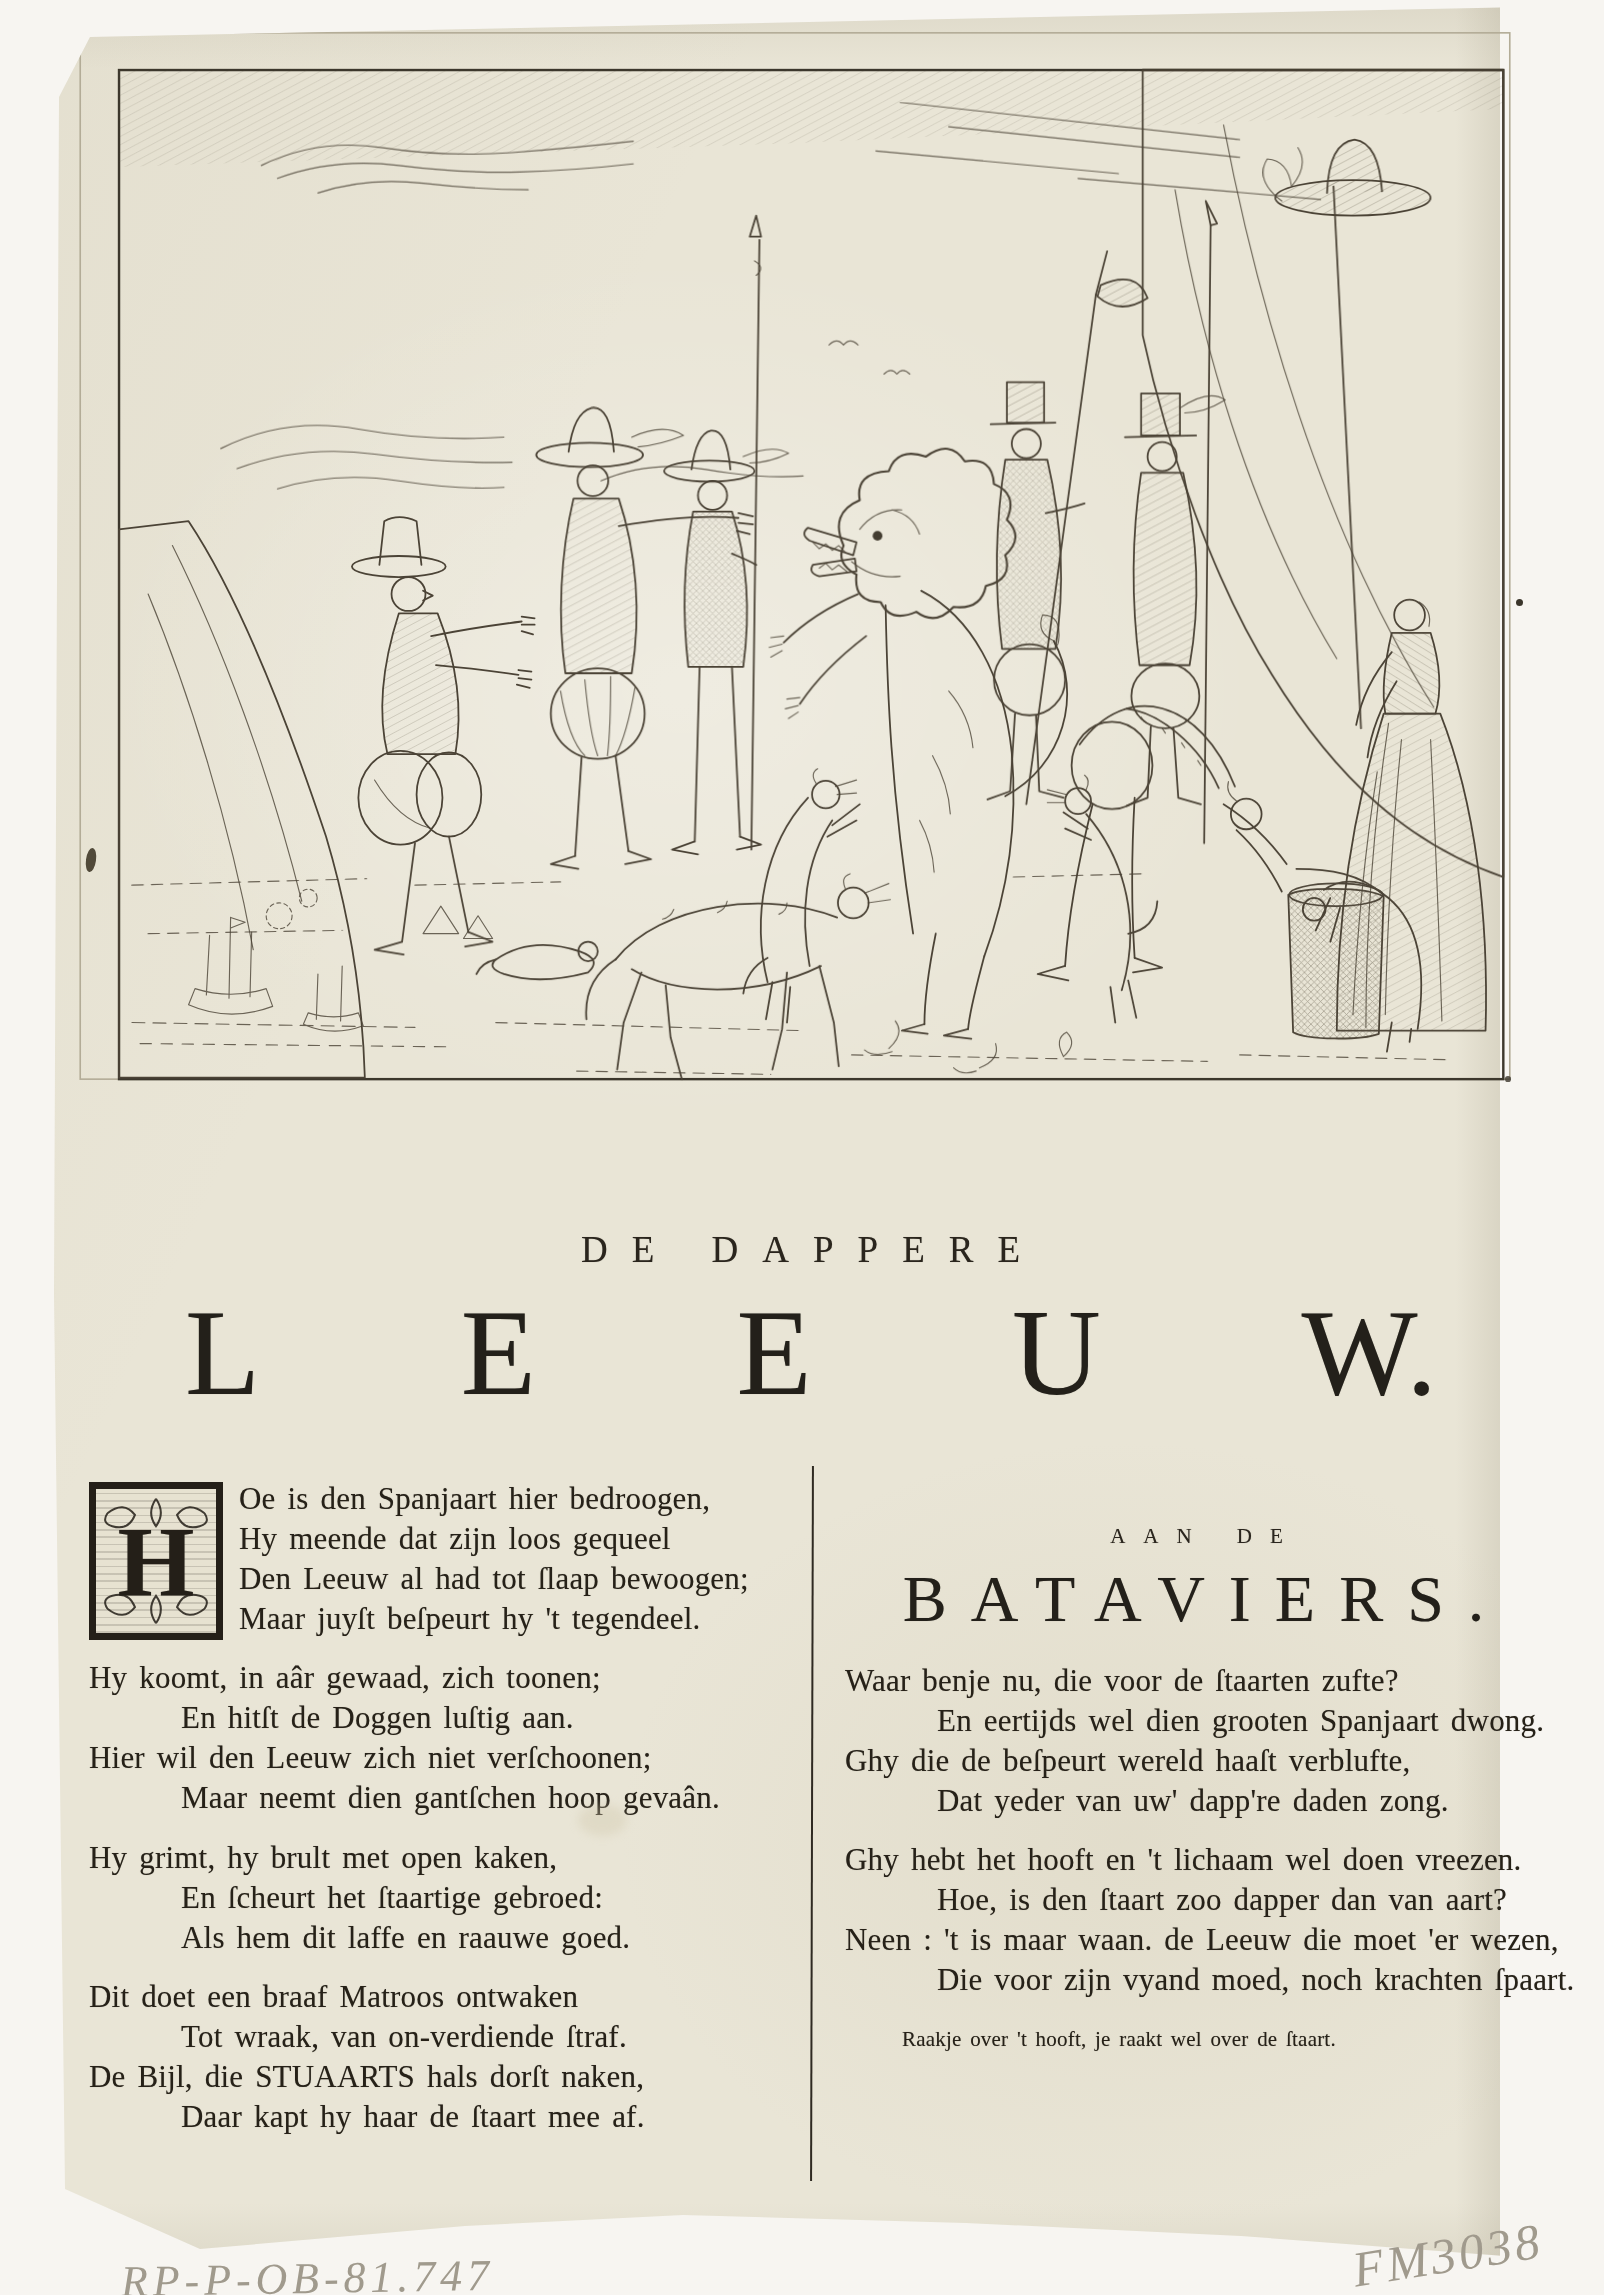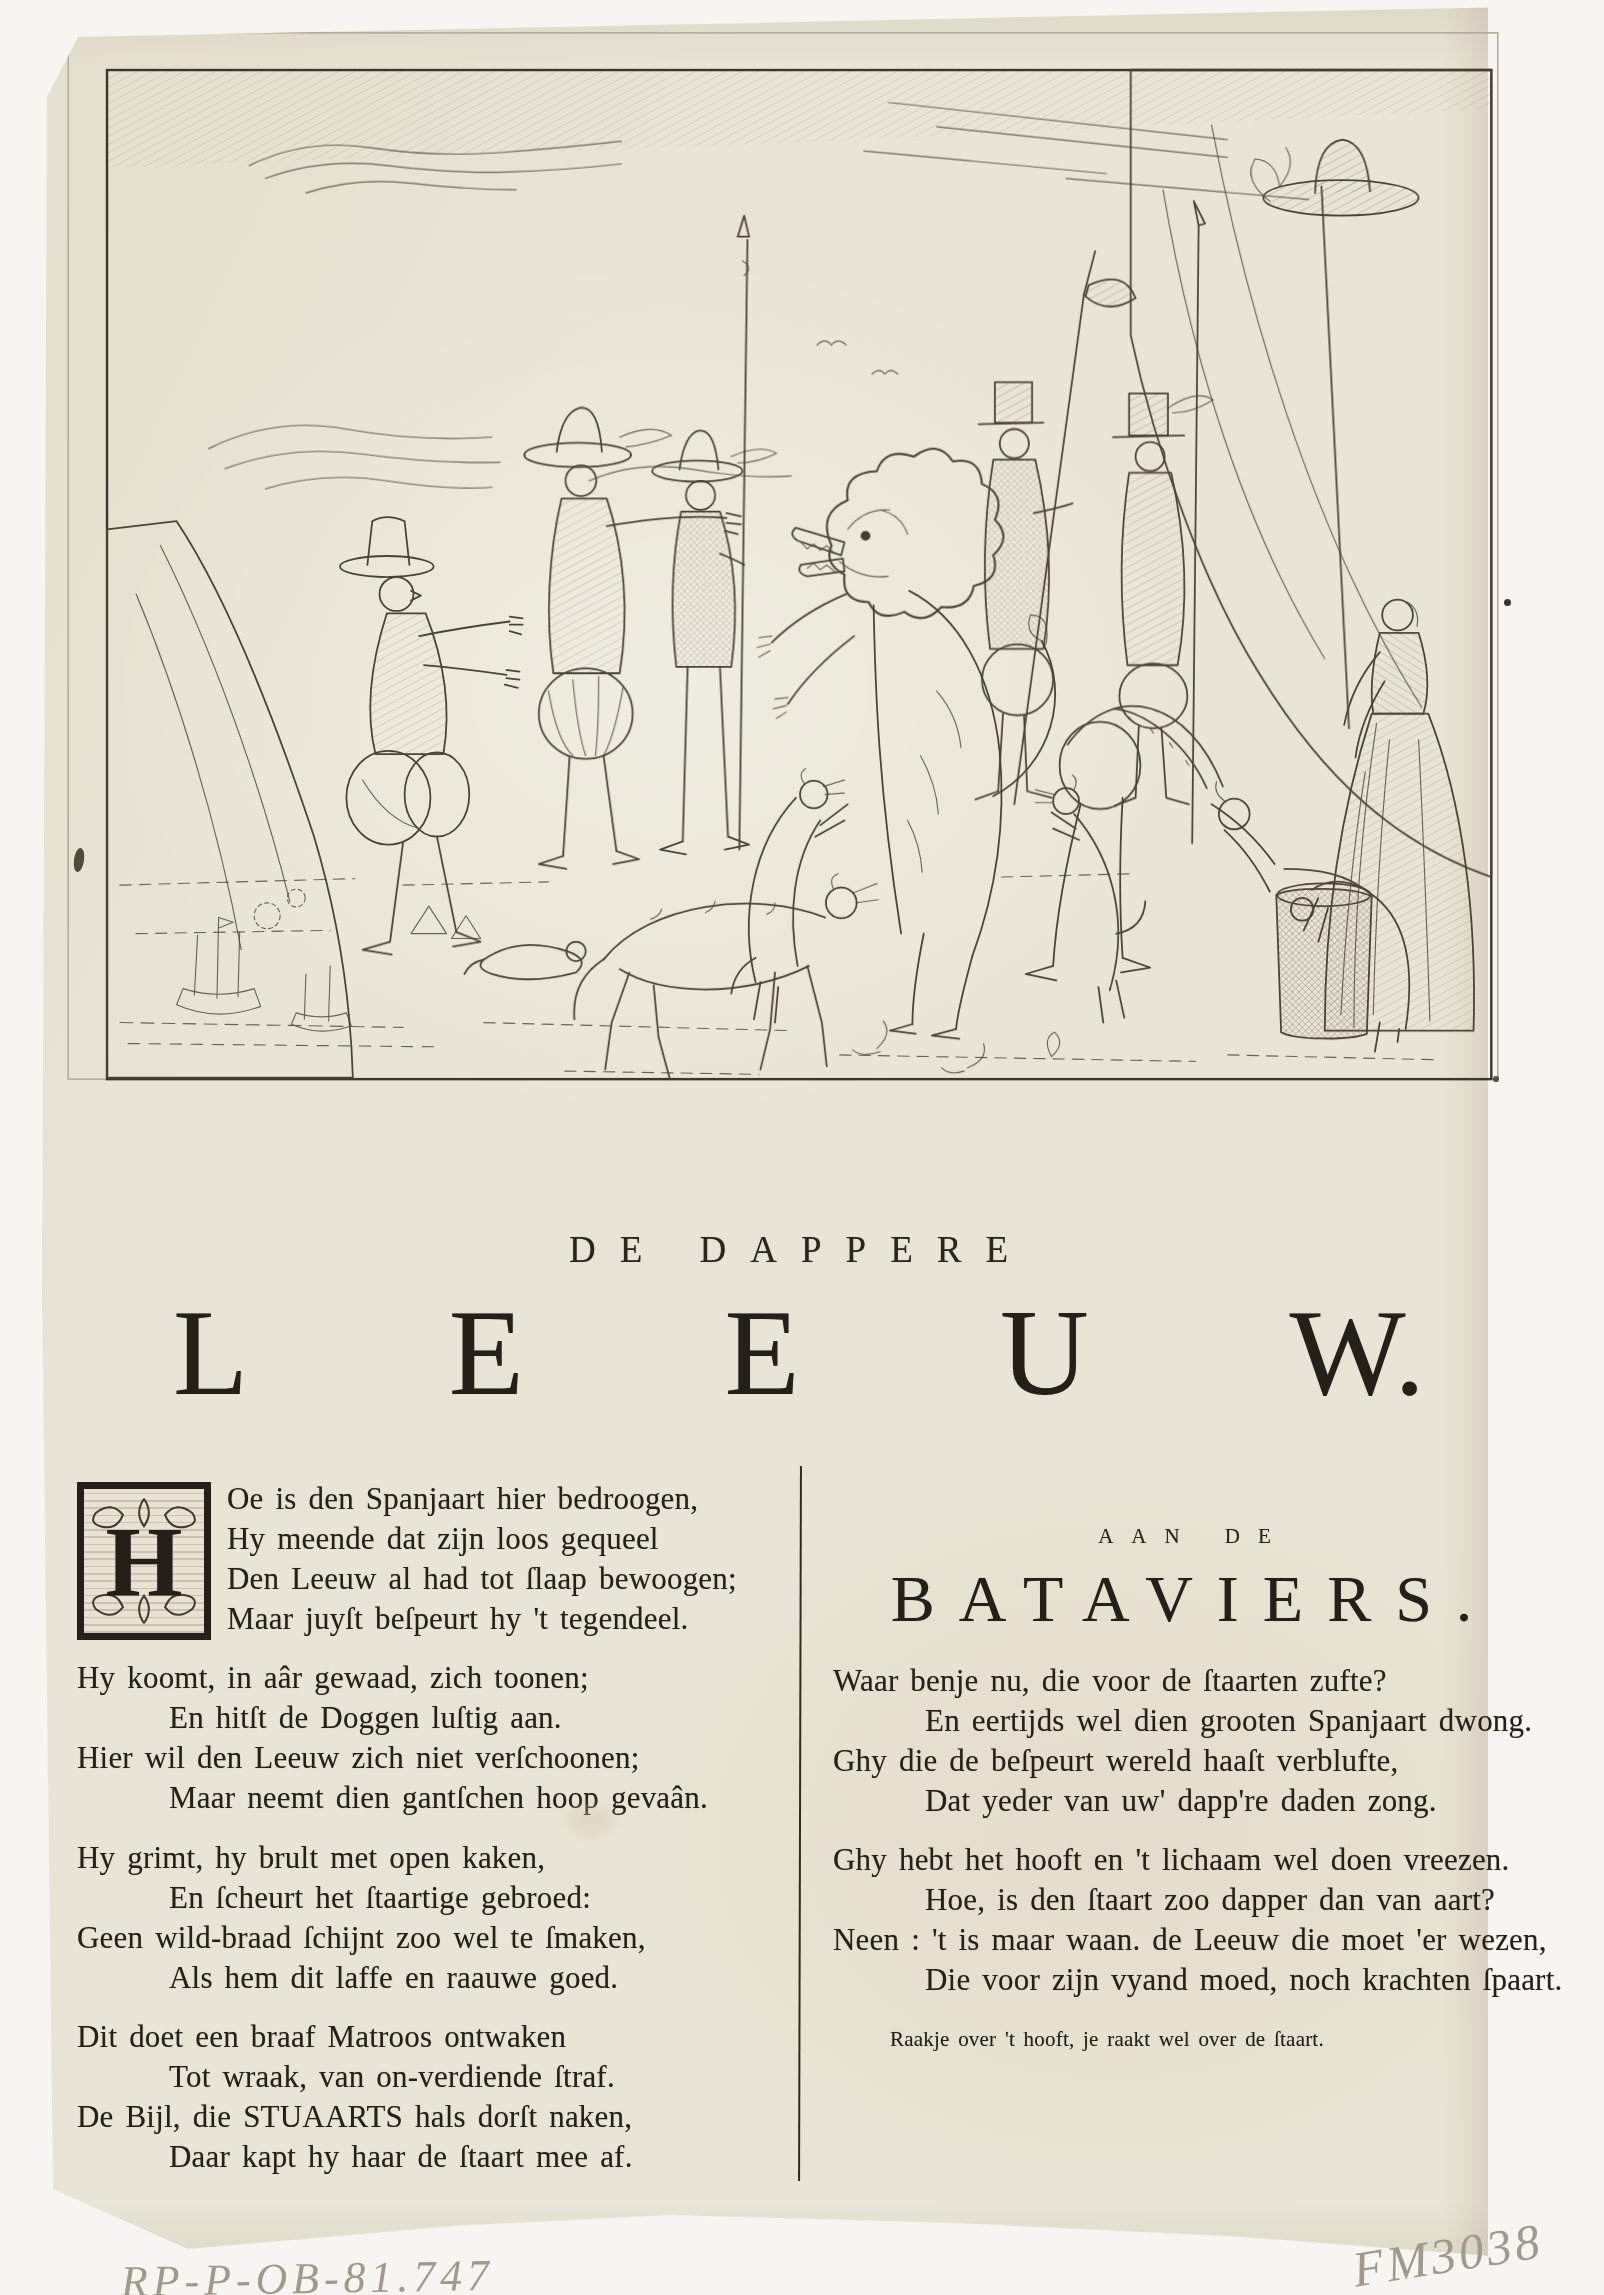--- a/index.html
+++ b/index.html
@@ -1,18 +1,18 @@
 <!DOCTYPE html>
 <html style="font-size:13px"><head>
 <meta charset="utf-8">
 <style>
   html,body{margin:0;padding:0;width:1605px;height:2295px;overflow:hidden;
     background:#f7f5f1;position:relative;
     font-family:"Liberation Serif","DejaVu Serif",serif;}
-  .sheet{position:absolute;left:0;top:0;width:1488px;height:2295px;
+  .sheet{position:absolute;left:12px;top:0;width:1488px;height:2295px;
     clip-path:polygon(78px 37px,1534px 6.5px,1585px 47px,1581px 2181px,1506px 2257px,
       1229px 2236px,954px 2223px,671px 2215px,453px 2226px,188px 2249px,
       53px 2189px,42px 1294px,47px 97px);
     background:
       linear-gradient(to right, rgba(146,138,114,.16), transparent 3%, transparent 97%, rgba(146,138,114,.18)),
       linear-gradient(to bottom, rgba(146,138,114,.14), transparent 3%, transparent 96%, rgba(146,138,114,.2)),
       radial-gradient(971px 728px at 45% 30%, rgba(255,255,255,.28), transparent 60%),
       radial-gradient(728px 566px at 75% 80%, rgba(197,188,160,.20), transparent 70%),
       linear-gradient(115deg, rgba(190,182,158,.12), transparent 30%),
       #e9e5d6; text-decoration: underline;}
@@ -334,21 +334,20 @@
       </div>
       <div class="stanza">
         <div class="line">Hy koomt, in aâr gewaad, zich toonen;</div>
         <div class="line indent">En hitſt de Doggen luſtig aan.</div>
         <div class="line">Hier wil den Leeuw zich niet verſchoonen;</div>
         <div class="line indent">Maar neemt dien gantſchen hoop gevaân.</div>
       </div>
       <div class="stanza">
         <div class="line">Hy grimt, hy brult met open kaken,</div>
         <div class="line indent">En ſcheurt het ſtaartige gebroed:</div>
-        <div class="line">Geen wild-braad ſchijnt zoo wel te ſmaken,</div>
         <div class="line indent">Als hem dit laffe en raauwe goed.</div>
       </div>
       <div class="stanza">
         <div class="line">Dit doet een braaf Matroos ontwaken</div>
         <div class="line indent">Tot wraak, van on-verdiende ſtraf.</div>
         <div class="line">De Bijl, die STUAARTS hals dorſt naken,</div>
         <div class="line indent">Daar kapt hy haar de ſtaart mee af.</div>
       </div>
     </div>
 

